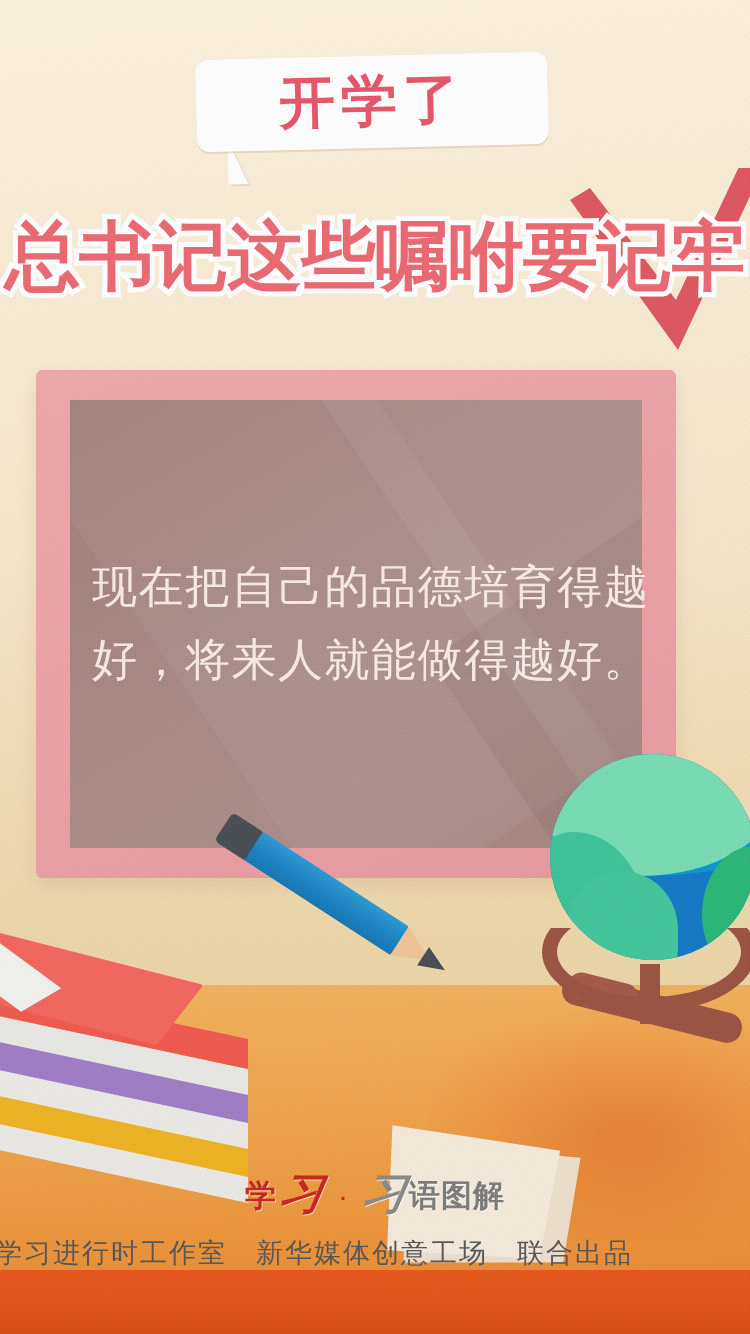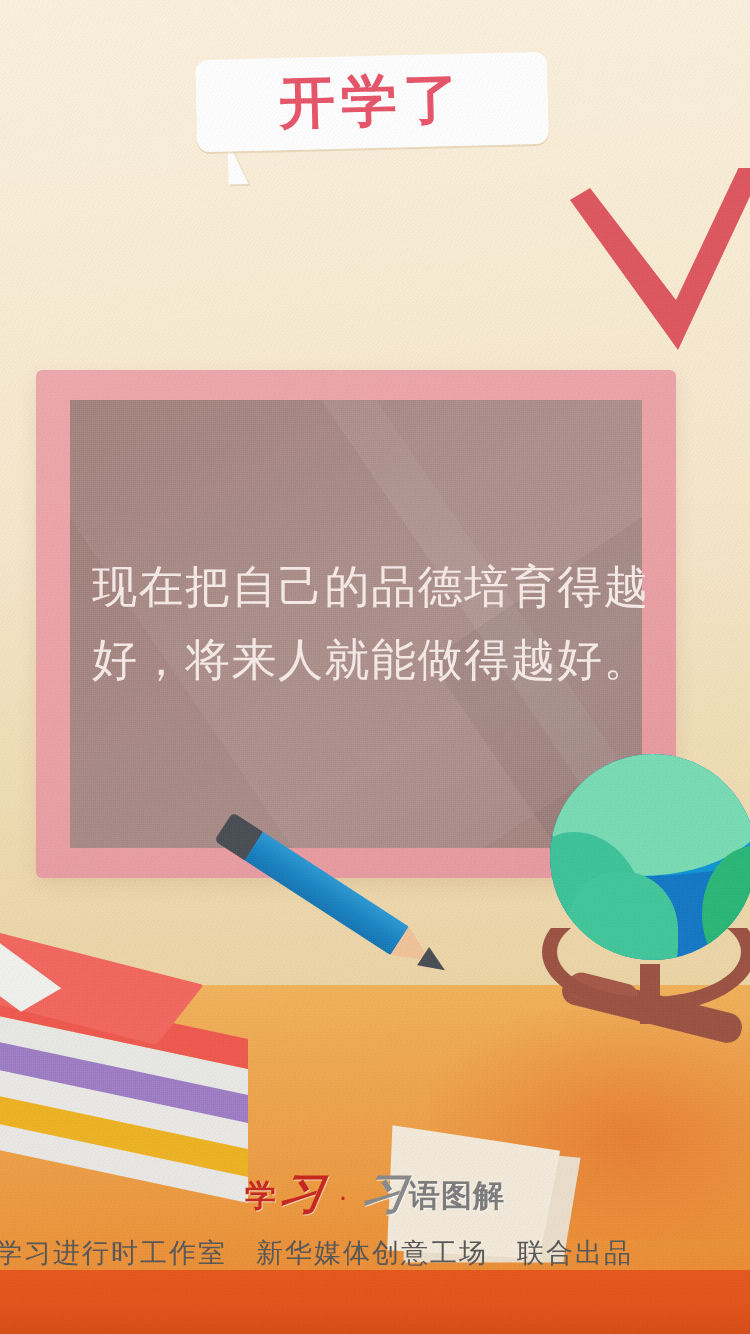--- a/index.html
+++ b/index.html
@@ -301,20 +301,21 @@
   <div class="check">
     <svg width="220" height="220" viewBox="0 0 220 220">
       <path d="M10 32 L118 182 L206 -6 L186 -16 L116 132 L30 20 Z" fill="#dc4b56" opacity="0.92"></path>
     </svg>
   </div>
 
   <div class="bubble-tail"></div>
   <div class="bubble"></div>
   <div class="bubble-text">开学了</div>
 
+  <div class="headline">总书记这些嘱咐要记牢</div>
 
   <div class="board-frame"></div>
   <div class="board">
     <div class="board-shine-a"></div>
     <div class="board-shine-b"></div>
     <div class="board-shine-c"></div>
   </div>
   <div class="board-text">
     <div class="board-line">现在把自己的品德培育得越</div>
     <div class="board-line">好，将来人就能做得越好。</div>

